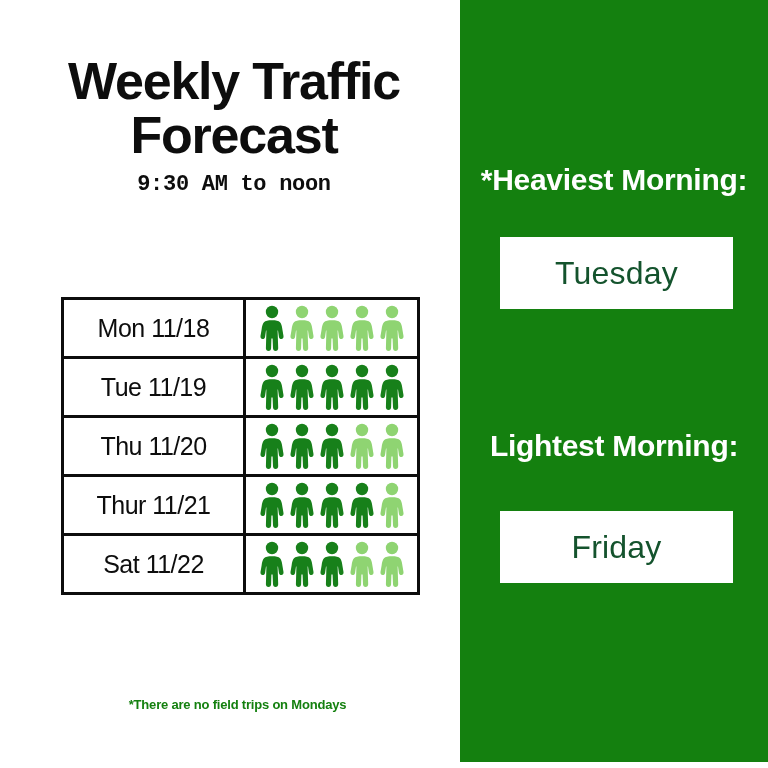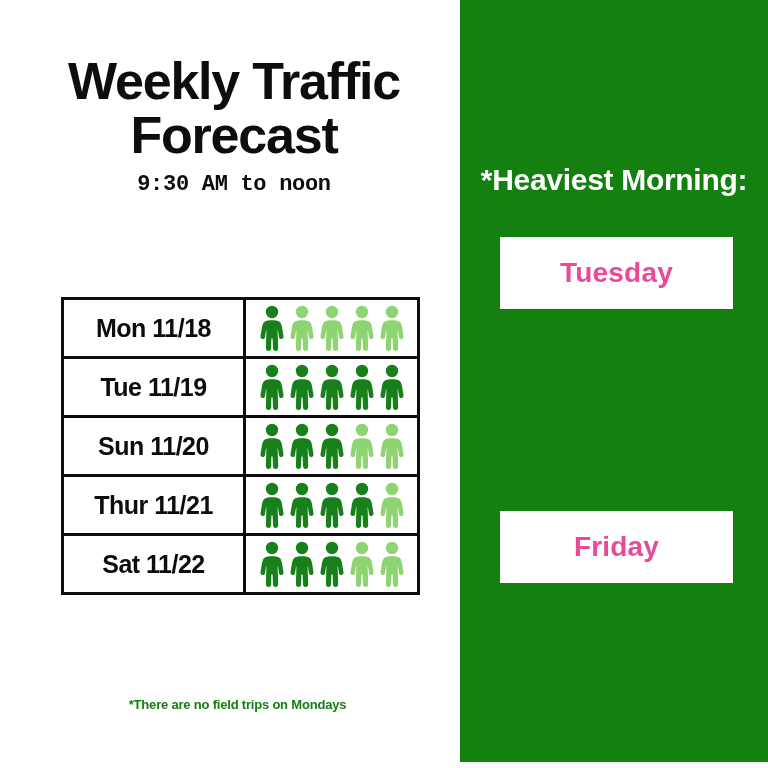--- a/index.html
+++ b/index.html
@@ -44,23 +44,23 @@
   .panel-label.lightest { top: 430px; }
 
   .answer-box {
     position: absolute;
     background: #ffffff;
     display: flex;
     align-items: center;
     justify-content: center;
   }
   .answer-box .answer-text {
-    color: #ec4899;
-    font-weight: 700;
-    font-size: 28px;
+    color: #14532d;
+    font-weight: 400;
+    font-size: 32px;
     letter-spacing: 0.2px;
     white-space: nowrap;
   }
   .answer-box.heaviest-box {
     left: 40px;
     top: 237px;
     width: 233px;
     height: 72px;
   }
   .answer-box.lightest-box {
@@ -107,21 +107,21 @@
   }
   .traffic-table td {
     border: 3px solid #0d0d0d;
     height: 56px;
     padding: 0;
   }
   .traffic-table td.day-cell {
     width: 179px;
     text-align: center;
     vertical-align: middle;
-    font-weight: bold;
+    font-weight: normal;
     font-size: 25px;
     color: #0d0d0d;
     letter-spacing: -0.5px;
   }
   .traffic-table td.icons-cell {
     width: 171px;
     vertical-align: middle;
   }
   .icon-row {
     display: flex;
@@ -209,21 +209,21 @@
                 <path d="M14 15.2 c-4.0 0 -6.6 0.5 -8.0 2.0 C4.6 18.7 4.1 21.0 3.6 24.4 L2.5 31.0 c-0.25 1.7 0.6 2.9 2.0 3.0 c1.4 0.1 2.4 -0.8 2.6 -2.3 L8.0 25.4 L8.4 25.4 L7.9 43.3 c-0.04 1.6 1.0 2.6 2.6 2.6 c1.6 0 2.6 -1.0 2.6 -2.6 L13.4 33.6 L14.6 33.6 L15.0 43.3 c0.02 1.6 1.0 2.6 2.6 2.6 c1.6 0 2.6 -1.0 2.6 -2.6 L19.6 25.4 L20.0 25.4 L20.9 31.7 c0.2 1.5 1.2 2.4 2.6 2.3 c1.4 -0.1 2.25 -1.3 2.0 -3.0 L24.4 24.4 c-0.5 -3.4 -1.0 -5.7 -2.4 -7.2 c-1.4 -1.5 -4.0 -2.0 -8.0 -2.0 Z" fill="#17801a"></path>
               </svg>
               <svg viewBox="0 0 28 46" class="person-icon">
                 <circle cx="14" cy="7" r="6.2" fill="#17801a"></circle>
                 <path d="M14 15.2 c-4.0 0 -6.6 0.5 -8.0 2.0 C4.6 18.7 4.1 21.0 3.6 24.4 L2.5 31.0 c-0.25 1.7 0.6 2.9 2.0 3.0 c1.4 0.1 2.4 -0.8 2.6 -2.3 L8.0 25.4 L8.4 25.4 L7.9 43.3 c-0.04 1.6 1.0 2.6 2.6 2.6 c1.6 0 2.6 -1.0 2.6 -2.6 L13.4 33.6 L14.6 33.6 L15.0 43.3 c0.02 1.6 1.0 2.6 2.6 2.6 c1.6 0 2.6 -1.0 2.6 -2.6 L19.6 25.4 L20.0 25.4 L20.9 31.7 c0.2 1.5 1.2 2.4 2.6 2.3 c1.4 -0.1 2.25 -1.3 2.0 -3.0 L24.4 24.4 c-0.5 -3.4 -1.0 -5.7 -2.4 -7.2 c-1.4 -1.5 -4.0 -2.0 -8.0 -2.0 Z" fill="#17801a"></path>
               </svg>
             </div>
         </td>
       </tr>
       <tr>
-        <td class="day-cell">Sun 11/20</td>
+        <td class="day-cell">Thu 11/20</td>
         <td class="icons-cell">
           <div class="icon-row">
               <svg viewBox="0 0 28 46" class="person-icon">
                 <circle cx="14" cy="7" r="6.2" fill="#17801a"></circle>
                 <path d="M14 15.2 c-4.0 0 -6.6 0.5 -8.0 2.0 C4.6 18.7 4.1 21.0 3.6 24.4 L2.5 31.0 c-0.25 1.7 0.6 2.9 2.0 3.0 c1.4 0.1 2.4 -0.8 2.6 -2.3 L8.0 25.4 L8.4 25.4 L7.9 43.3 c-0.04 1.6 1.0 2.6 2.6 2.6 c1.6 0 2.6 -1.0 2.6 -2.6 L13.4 33.6 L14.6 33.6 L15.0 43.3 c0.02 1.6 1.0 2.6 2.6 2.6 c1.6 0 2.6 -1.0 2.6 -2.6 L19.6 25.4 L20.0 25.4 L20.9 31.7 c0.2 1.5 1.2 2.4 2.6 2.3 c1.4 -0.1 2.25 -1.3 2.0 -3.0 L24.4 24.4 c-0.5 -3.4 -1.0 -5.7 -2.4 -7.2 c-1.4 -1.5 -4.0 -2.0 -8.0 -2.0 Z" fill="#17801a"></path>
               </svg>
               <svg viewBox="0 0 28 46" class="person-icon">
                 <circle cx="14" cy="7" r="6.2" fill="#17801a"></circle>
                 <path d="M14 15.2 c-4.0 0 -6.6 0.5 -8.0 2.0 C4.6 18.7 4.1 21.0 3.6 24.4 L2.5 31.0 c-0.25 1.7 0.6 2.9 2.0 3.0 c1.4 0.1 2.4 -0.8 2.6 -2.3 L8.0 25.4 L8.4 25.4 L7.9 43.3 c-0.04 1.6 1.0 2.6 2.6 2.6 c1.6 0 2.6 -1.0 2.6 -2.6 L13.4 33.6 L14.6 33.6 L15.0 43.3 c0.02 1.6 1.0 2.6 2.6 2.6 c1.6 0 2.6 -1.0 2.6 -2.6 L19.6 25.4 L20.0 25.4 L20.9 31.7 c0.2 1.5 1.2 2.4 2.6 2.3 c1.4 -0.1 2.25 -1.3 2.0 -3.0 L24.4 24.4 c-0.5 -3.4 -1.0 -5.7 -2.4 -7.2 c-1.4 -1.5 -4.0 -2.0 -8.0 -2.0 Z" fill="#17801a"></path>
               </svg>
@@ -300,18 +300,19 @@
   </table>
 
   <div class="footnote">*There are no field trips on Mondays</div>
 
   <div class="green-panel">
     <div class="panel-label heaviest">*Heaviest Morning:</div>
     <div class="answer-box heaviest-box">
       <span class="answer-text">Tuesday</span>
     </div>
 
+    <div class="panel-label lightest">Lightest Morning:</div>
     <div class="answer-box lightest-box">
       <span class="answer-text">Friday</span>
     </div>
   </div>
 
 </div>
 
 </body></html>

